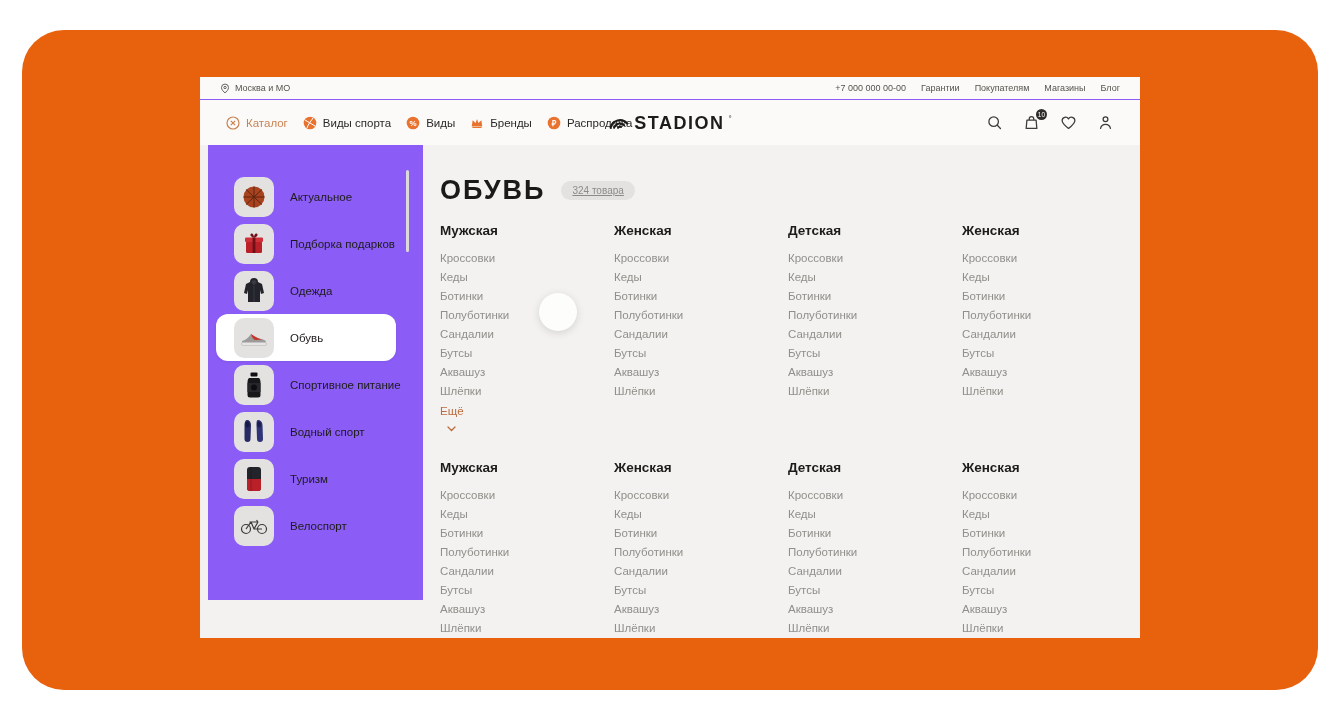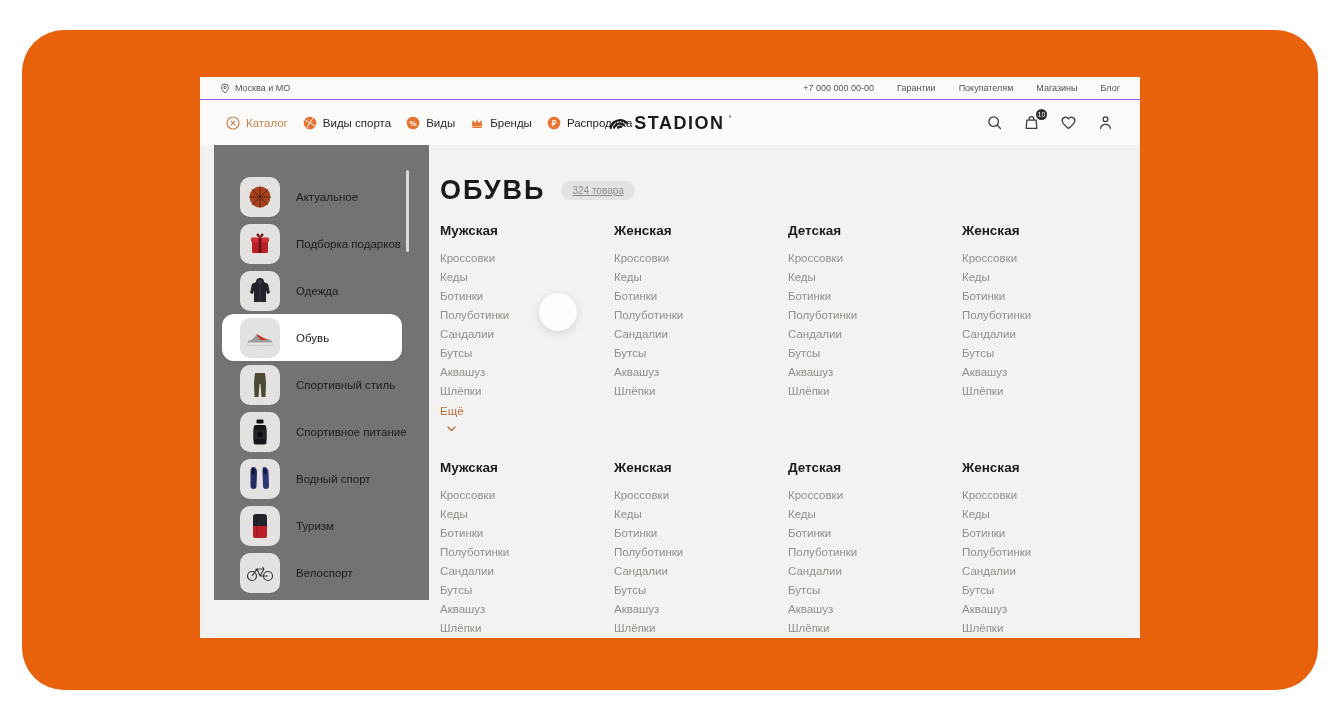--- a/index.html
+++ b/index.html
@@ -5,40 +5,40 @@
   * { margin:0; padding:0; box-sizing:border-box; }
   html,body { width:1340px; height:715px; background:#ffffff; font-family:"Liberation Sans", sans-serif; overflow:hidden; }
   .canvas { position:relative; width:1340px; height:715px; }
   .frame { position:absolute; left:22px; top:30px; width:1296px; height:660px; background:#E8610D; border-radius:42px; }
   .site { position:absolute; left:200px; top:77px; width:940px; height:561px; background:#F3F2F0; overflow:hidden; }
 
   
   .topbar { height:23px; background:#FBFAF8; border-bottom:1px solid #8b5cf6; display:flex; align-items:center; justify-content:space-between; padding:0 20px; font-size:9px; color:#55544F; }
   .topbar-left { display:flex; align-items:center; gap:5px; cursor:pointer; }
   .topbar-left svg { display:block; }
-  .topbar-right { display:flex; align-items:center; gap:23px; }
+  .topbar-right { display:flex; align-items:center; gap:15px; }
   .topbar-right span { cursor:pointer; }
 
   
   .navbar { height:45px; background:#FBFAF8; display:flex; align-items:center; padding:0 26px; position:relative; }
   .nav-items { display:flex; align-items:center; gap:15px; }
   .nav-item { display:flex; align-items:center; gap:6px; font-size:11.5px; color:#2A2927; cursor:pointer; white-space:nowrap; }
   .nav-item.active { color:#C98352; }
   .nav-item .ic { display:flex; width:14px; height:14px; align-items:center; justify-content:center; }
   .logo { position:absolute; left:50%; top:50%; transform:translate(-50%,-50%); display:flex; align-items:flex-start; gap:4px; cursor:pointer; }
   .logo-text { font-size:18px; font-weight:bold; letter-spacing:1.5px; color:#1D1C1A; line-height:18px; }
   .logo-mark { font-size:8px; color:#1D1C1A; line-height:8px; margin-top:1px; }
   .logo svg { margin-top:2px; }
   .nav-icons { margin-left:auto; display:flex; align-items:center; gap:20px; }
   .nav-icon { position:relative; cursor:pointer; display:flex; }
   .cart-badge { position:absolute; top:-5px; right:-7px; min-width:11px; height:11px; border-radius:6px; background:#2E2D2B; color:#fff; font-size:6.5px; display:flex; align-items:center; justify-content:center; padding:0 2px; }
 
   
   .page-body { position:relative; height:493px; background:#F3F2F0; }
-  .sidebar { position:absolute; left:14px; top:0; width:215px; height:455px; background:#737373; padding-top:28px; }
+  .sidebar { position:absolute; left:8px; top:0; width:215px; height:455px; background:#8b5cf6; padding-top:28px; }
   .sb-item { height:47px; display:flex; align-items:center; padding-left:26px; cursor:pointer; }
   .sb-item.active { background:#ffffff; border-radius:12px; margin:0 27px 0 8px; padding-left:18px; box-shadow:0 1px 3px rgba(0,0,0,0.05); }
   .sb-tile { width:40px; height:40px; border-radius:10px; background:#E3E2E0; display:flex; align-items:center; justify-content:center; flex:none; }
   .sb-label { font-size:11.5px; color:#1D1C1A; margin-left:16px; white-space:nowrap; }
   .sidebar-scrollbar { position:absolute; left:206px; top:25px; width:3px; height:82px; background:#DBDAD8; border-radius:2px; cursor:pointer; }
 
   .content { position:absolute; left:215px; top:0; right:0; bottom:0; padding:30px 0 0 25px; }
   .title-row { display:flex; align-items:center; gap:16px; margin-bottom:17px; }
   .page-title { font-size:27px; font-weight:bold; letter-spacing:2px; color:#1A1A18; }
   .count-badge { background:#E3E2E0; color:#8C8B89; font-size:10px; padding:4px 11px; border-radius:11px;text-decoration:underline; }
@@ -202,28 +202,20 @@
                 <path d="M2 13 C6 12 9 9 11 6 l3 2 c2 1.5 6 3 9 3.5 c2 0.4 3 1.5 3 3 H2 Z" fill="#9B9B99"></path>
                 <path d="M11 6 l3 2 c2 1.5 6 3 9 3.5 l-7 0.5 c-2 0 -4 -2 -5 -6 Z" fill="#C8352C"></path>
                 <rect x="1.5" y="14.5" width="25" height="3" rx="1.5" fill="#E6E5E3" stroke="#B8B7B5" stroke-width="0.6"></rect>
               </svg>
             </span>
             <span class="sb-label">Обувь</span>
           </div>
           <div class="sb-item">
             <span class="sb-tile">
               <svg width="16" height="26" viewBox="0 0 16 26">
-                <path d="M3 1 H13 L14 10 L13.5 25 H9.5 L8.5 12 H7.5 L6.5 25 H2.5 L2 10 Z" fill="#4D4933"></path>
-              </svg>
-            </span>
-            <span class="sb-label">Спортивный стиль</span>
-          </div>
-          <div class="sb-item">
-            <span class="sb-tile">
-              <svg width="16" height="26" viewBox="0 0 16 26">
                 <rect x="4.5" y="0.5" width="7" height="4" rx="1" fill="#111113"></rect>
                 <path d="M3 6 C2 7 1.5 8.5 1.5 10 V23 a2.5 2.5 0 0 0 2.5 2.5 H12 a2.5 2.5 0 0 0 2.5 -2.5 V10 C14.5 8.5 14 7 13 6 Z" fill="#17171A"></path>
                 <rect x="1.5" y="11" width="13" height="9" fill="#26262B"></rect>
                 <circle cx="8" cy="15.5" r="3" fill="#0E0E10"></circle>
               </svg>
             </span>
             <span class="sb-label">Спортивное питание</span>
           </div>
           <div class="sb-item">
             <span class="sb-tile">

